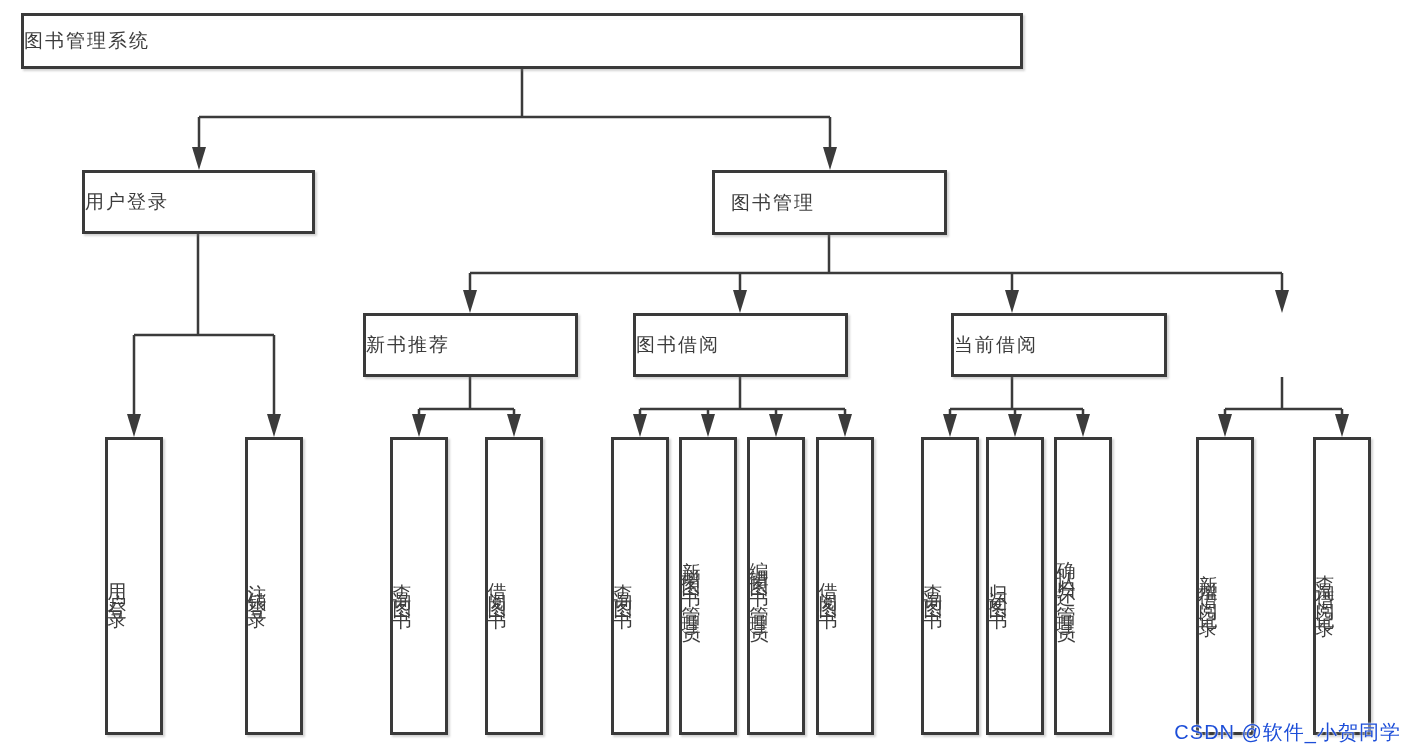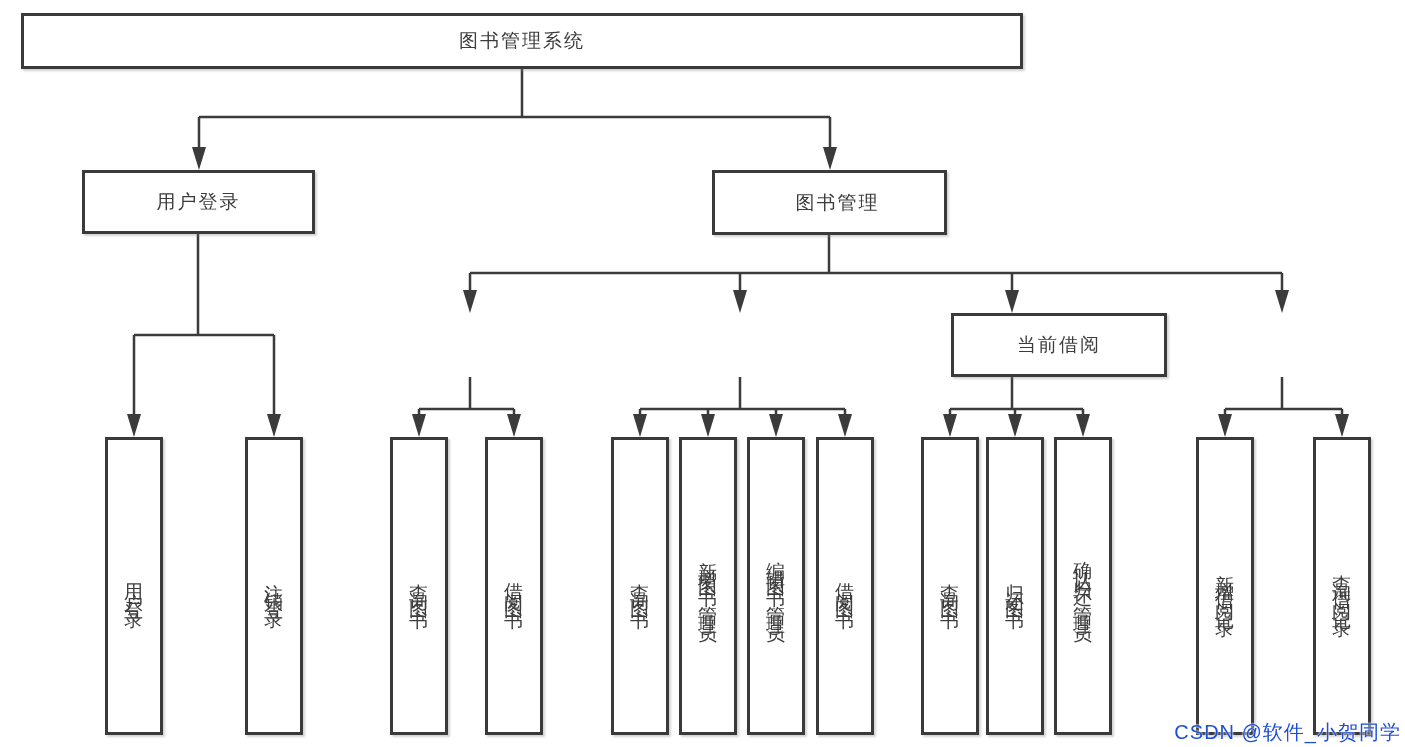--- a/index.html
+++ b/index.html
@@ -2,21 +2,21 @@
 <html><head>
 <meta charset="utf-8">
 <style>
   * { margin:0; padding:0; box-sizing:border-box; }
   html,body { width:1405px; height:747px; background:#ffffff;
               font-family:"Liberation Sans","DejaVu Sans",sans-serif; }
   .stage { position:relative; width:1405px; height:747px; overflow:hidden; background:#fff; }
   svg.wires { position:absolute; left:0; top:0; width:1405px; height:747px; }
   .box {
     position:absolute; background:#fff; border:3px solid #3a3a3a;
-    display:flex; align-items:center; justify-content:center;
+    display:flex; align-items:center; 
     color:#3c3c3c; box-shadow:2px 2px 2px rgba(130,130,130,.35);
   }
   .htext { font-size:19px; letter-spacing:2px; white-space:nowrap; }
   .vtext { writing-mode:vertical-rl; text-orientation:mixed;
            font-size:19px; letter-spacing:9px; line-height:1; white-space:nowrap; }
   .watermark {
     position:absolute; right:4px; bottom:1px; font-size:20px;
     color:#1d4ed8; letter-spacing:1px; white-space:nowrap;
     text-shadow:0 0 2px #ffffff, 0 0 2px #ffffff;
   }
@@ -66,20 +66,26 @@
     <span class="htext">图书管理系统</span>
   </div>
 
   <div class="box" style="left:82px;top:170px;width:233px;height:64px;">
     <span class="htext">用户登录</span>
   </div>
   <div class="box" style="left:712px;top:170px;width:235px;height:65px;padding-left:16px;">
     <span class="htext">图书管理</span>
   </div>
 
+  <div class="box" style="left:363px;top:313px;width:215px;height:64px;">
+    <span class="htext">新书推荐</span>
+  </div>
+  <div class="box" style="left:633px;top:313px;width:215px;height:64px;">
+    <span class="htext">图书借阅</span>
+  </div>
   <div class="box" style="left:951px;top:313px;width:216px;height:64px;">
     <span class="htext">当前借阅</span>
   </div>
 
   <div class="box" style="left:105px;top:437px;width:58px;height:298px;">
     <span class="vtext">用户登录</span>
   </div>
   <div class="box" style="left:245px;top:437px;width:58px;height:298px;">
     <span class="vtext">注销登录</span>
   </div>

